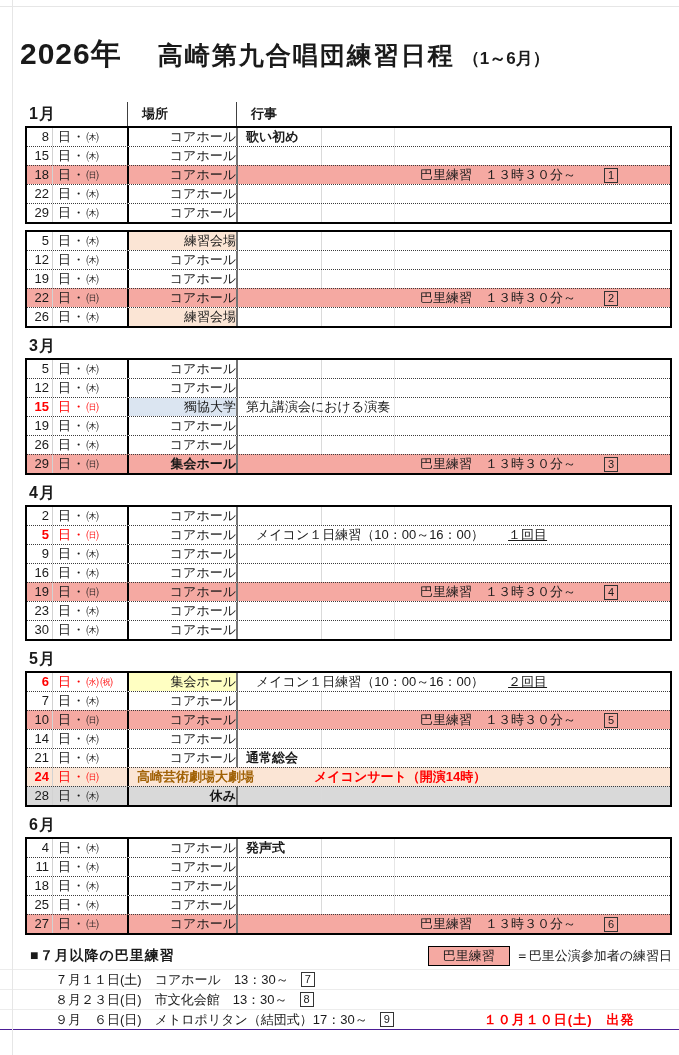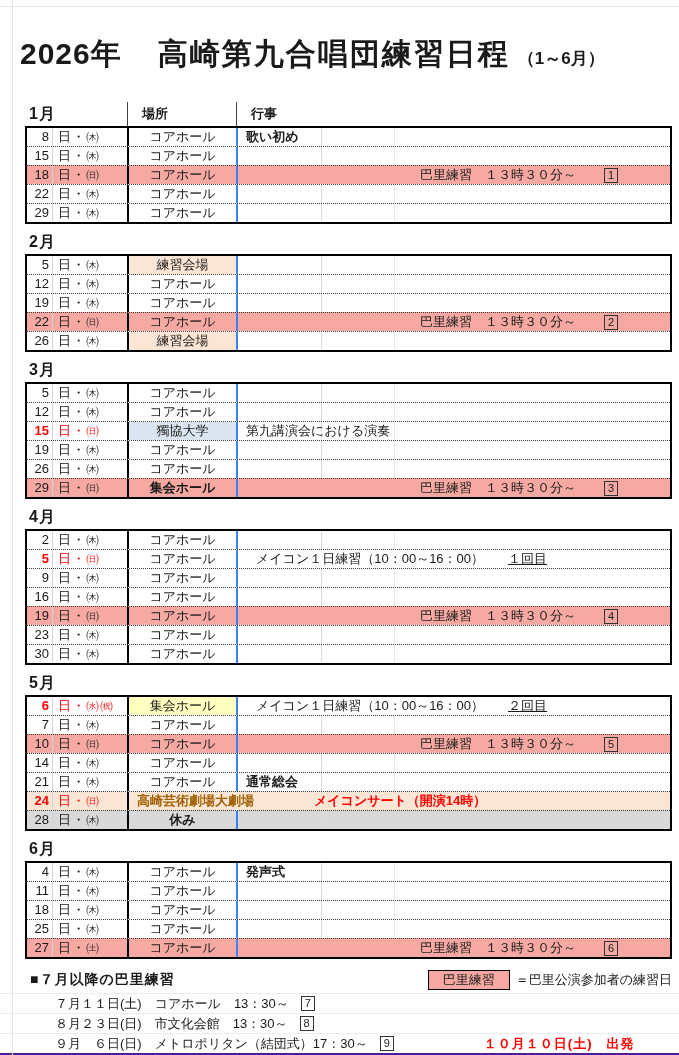--- a/index.html
+++ b/index.html
@@ -8,55 +8,55 @@
     font-family:"Liberation Sans","DejaVu Sans",sans-serif;color:#1a1a1a;
     position:relative;
   }
   .sheet{position:relative;width:679px;height:1055px;}
   .grid-v-left{position:absolute;left:12px;top:0;bottom:0;width:1px;background:#e6e6e6;}
   .grid-h-top{position:absolute;left:0;top:6px;right:0;height:1px;background:#e6e6e6;}
 
   
   .title-row{height:102px;box-sizing:border-box;padding:34px 0 0 20px;display:flex;align-items:baseline;}
   .title-year{font-size:30px;font-weight:bold;letter-spacing:1px;}
-  .title-main{font-size:30px;font-weight:bold;margin-left:36px;letter-spacing:2px;}
+  .title-main{font-size:25px;font-weight:bold;margin-left:36px;letter-spacing:2px;}
   .title-suffix{font-size:17px;font-weight:bold;margin-left:8px;}
 
   
   .months{}
   .month{margin:0 0 6px 25px;width:647px;}
   .month-header{display:grid;grid-template-columns:26px 76px 109px 84px 1fr;height:24px;align-items:center;}
   .month-label{grid-column:1/3;font-size:16px;font-weight:bold;padding-left:4px;letter-spacing:1px;}
   .col-header{font-size:13px;font-weight:bold;padding-left:14px;height:24px;line-height:24px;box-sizing:border-box;border-left:1px solid #404040;}
   .block{border:2px solid #000;}
   .row{display:grid;grid-template-columns:26px 76px 109px 84px 1fr;height:18px;line-height:18px;font-size:13px;}
   .row + .row{border-top:1px dotted #3c3c3c;}
   .c{box-sizing:border-box;white-space:nowrap;overflow:visible;}
   .c-num{text-align:right;padding-right:3px;border-right:1px solid #d2d2d2;}
   .c-wd{padding-left:5px;border-right:2px solid #000;letter-spacing:1px;}
-  .c-place{text-align:center;border-right:2px solid #3b82f6;}
+  .c-place{text-align:right;border-right:2px solid #737373;}
   .c-event{padding-left:8px;border-right:1px solid #dadada;}
   .c-rest{position:relative;}
   .row:not(.filled) .c-rest::before{content:"";position:absolute;left:72px;top:0;bottom:0;width:1px;background:#e6e6e6;}
   .pari-cell{grid-column:4/6;display:flex;align-items:center;justify-content:flex-end;gap:28px;padding-right:52px;}
   .combined-e{grid-column:4/6;display:flex;align-items:center;padding-left:18px;}
   .combined-pe{grid-column:3/6;display:flex;align-items:center;padding-left:8px;gap:60px;}
   .b{font-weight:bold;}
   .em-seg{font-weight:normal;text-decoration:underline;margin-left:24px;}
   .badge{display:inline-block;border:1.5px solid #333;font-size:11px;line-height:13px;padding:0 3px;background:transparent;}
 
   
   .footer{margin-top:8px;}
   .f-head-row{display:flex;align-items:center;height:26px;padding:0 7px 0 30px;}
   .f-heading{font-weight:bold;font-size:14px;letter-spacing:1px;}
   .legend{margin-left:auto;display:flex;align-items:center;gap:6px;font-size:13px;}
   .legend-box{border:1.5px solid #000;padding:0 14px;height:18px;line-height:18px;}
   .f-items{}
   .f-item{height:19px;line-height:19px;display:flex;align-items:center;gap:12px;padding-left:55px;font-size:13px;border-top:1px solid #ececec;text-align:right;}
-  .f-item:last-child{border-bottom:3px solid #4c1d95;}
+  .f-item:last-child{border-bottom:1px solid #4c1d95;}
   .f-extra{font-weight:bold;margin-left:78px;letter-spacing:1px;}
 </style>
 </head>
 <body>
 
 <div class="sheet">
   <div class="grid-v-left"></div>
   <div class="grid-h-top"></div>
 
   <div class="title-row">
@@ -106,23 +106,20 @@
           <div class="row">
             <div class="c c-num">29</div>
             <div class="c c-wd">日・㈭</div>
             <div class="c c-place">コアホール</div>
             <div class="c c-event"></div>
             <div class="c c-rest"></div>
           </div>
         </div>
       </div>
       <div class="month">
-        <div class="month-header">
-          <div class="month-label">2月</div>
-        </div>
         <div class="block">
           <div class="row">
             <div class="c c-num">5</div>
             <div class="c c-wd">日・㈭</div>
             <div class="c c-place" style="background: rgb(251, 229, 213);">練習会場</div>
             <div class="c c-event"></div>
             <div class="c c-rest"></div>
           </div>
           <div class="row">
             <div class="c c-num">12</div>

